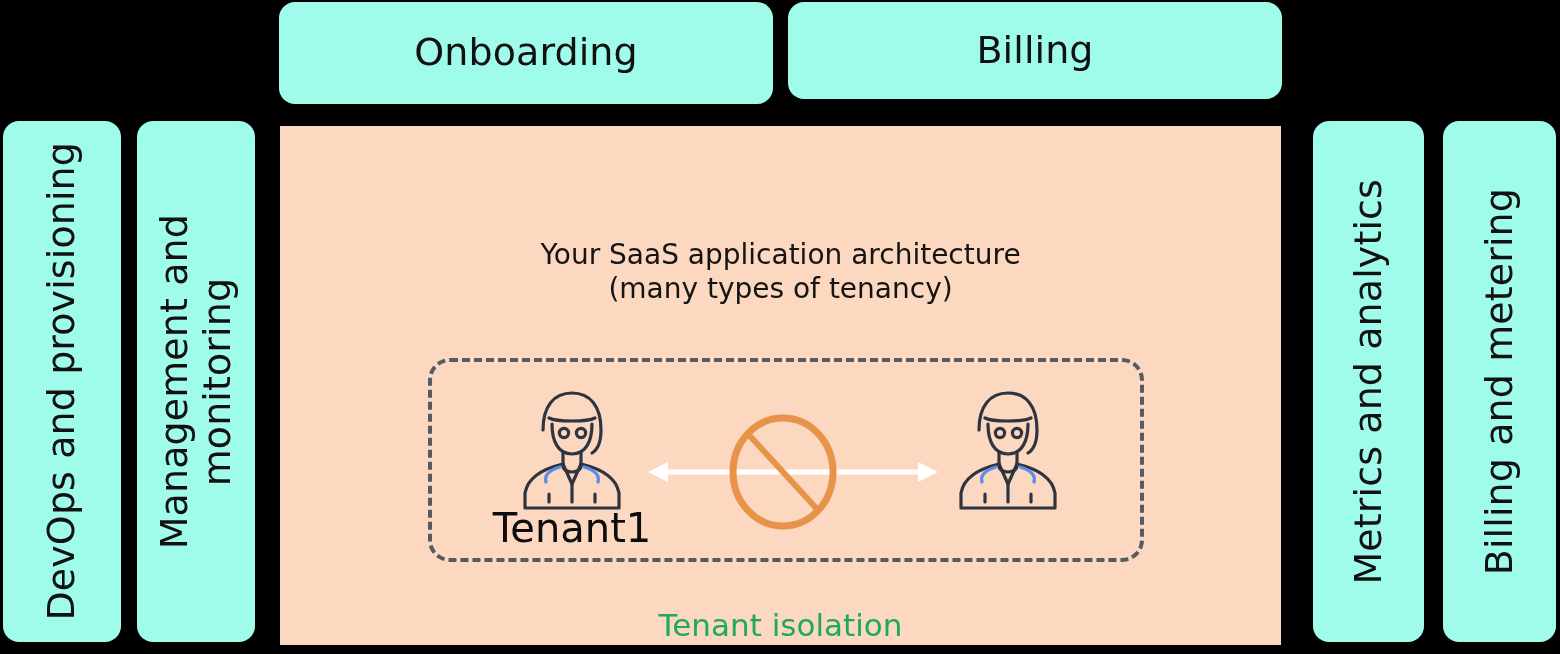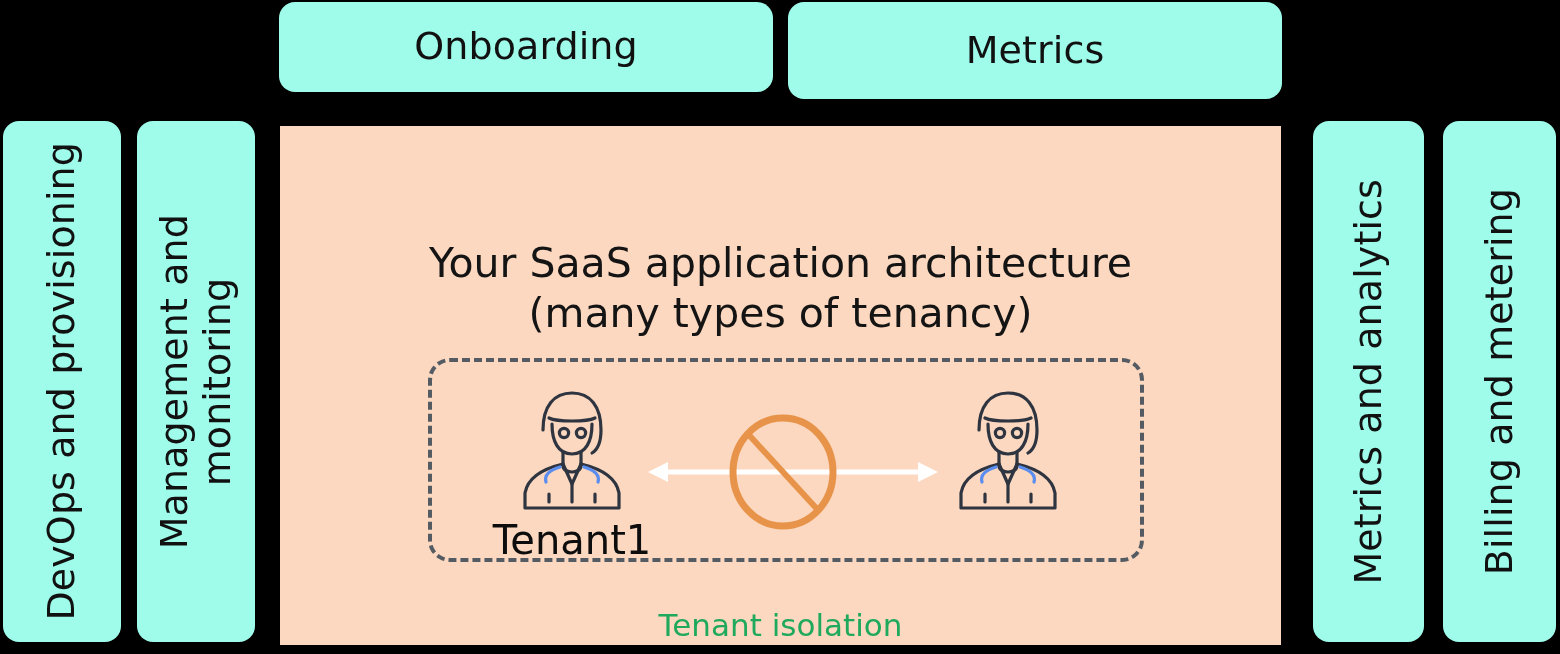--- a/index.html
+++ b/index.html
@@ -36,21 +36,21 @@
     letter-spacing: 0.1px;
     white-space: pre-line;
   }
   
   .vert .mint-label {
     writing-mode: vertical-rl;
     transform: rotate(180deg);
   }
 
   
-  #box-onboarding { left: 279px; top: 2px;  width: 494px; height: 90px; }
+  #box-onboarding { left: 279px; top: 2px;  width: 494px; height: 102px; }
   #box-identity   { left: 788px; top: 2px;  width: 494px; height: 97px; }
 
   
   #box-devops     { left: 3px;   top: 121px; width: 118px; height: 521px; }
   #box-management { left: 137px; top: 121px; width: 118px; height: 521px; }
 
   
   #box-metrics    { left: 1313px; top: 121px; width: 111px; height: 521px; }
   #box-billing    { left: 1443px; top: 121px; width: 113px; height: 521px; }
 
@@ -64,21 +64,21 @@
     background: #FBD8BF;
   }
 
   #arch-title {
     position: absolute;
     left: 0;
     top: 112px;
     width: 100%;
     text-align: center;
     color: #141414;
-    font-size: 41px;
+    font-size: 28px;
     line-height: 1.22;
     white-space: pre-line;
   }
 
   
   #isolation-box {
     position: absolute;
     left: 148px;
     top: 232px;
     width: 716px;
@@ -89,21 +89,21 @@
   }
 
   .tenant {
     position: absolute;
     top: 22px;
     width: 240px;
     display: flex;
     flex-direction: column;
     align-items: center;
   }
-  #tenant-1 { left: 20px; gap: 12px; }
+  #tenant-1 { left: 20px; }
   #tenant-2 { left: 456px; }
 
   .tenant-avatar { display: block; }
 
   .tenant-label {
     margin-top: -4px;
     color: #0d0d0d;
     font-size: 40px;
     line-height: 1;
   }
@@ -139,21 +139,21 @@
 </head>
 <body>
 
 <div id="canvas">
 
   <div class="mint-box" id="box-onboarding">
     <span class="mint-label">Onboarding</span>
   </div>
 
   <div class="mint-box" id="box-identity">
-    <span class="mint-label">Metrics</span>
+    <span class="mint-label">Billing</span>
   </div>
 
   <div class="mint-box vert" id="box-devops">
     <span class="mint-label">DevOps and provisioning</span>
   </div>
 
   <div class="mint-box vert" id="box-management">
     <span class="mint-label">Management and
 monitoring</span>
   </div>

